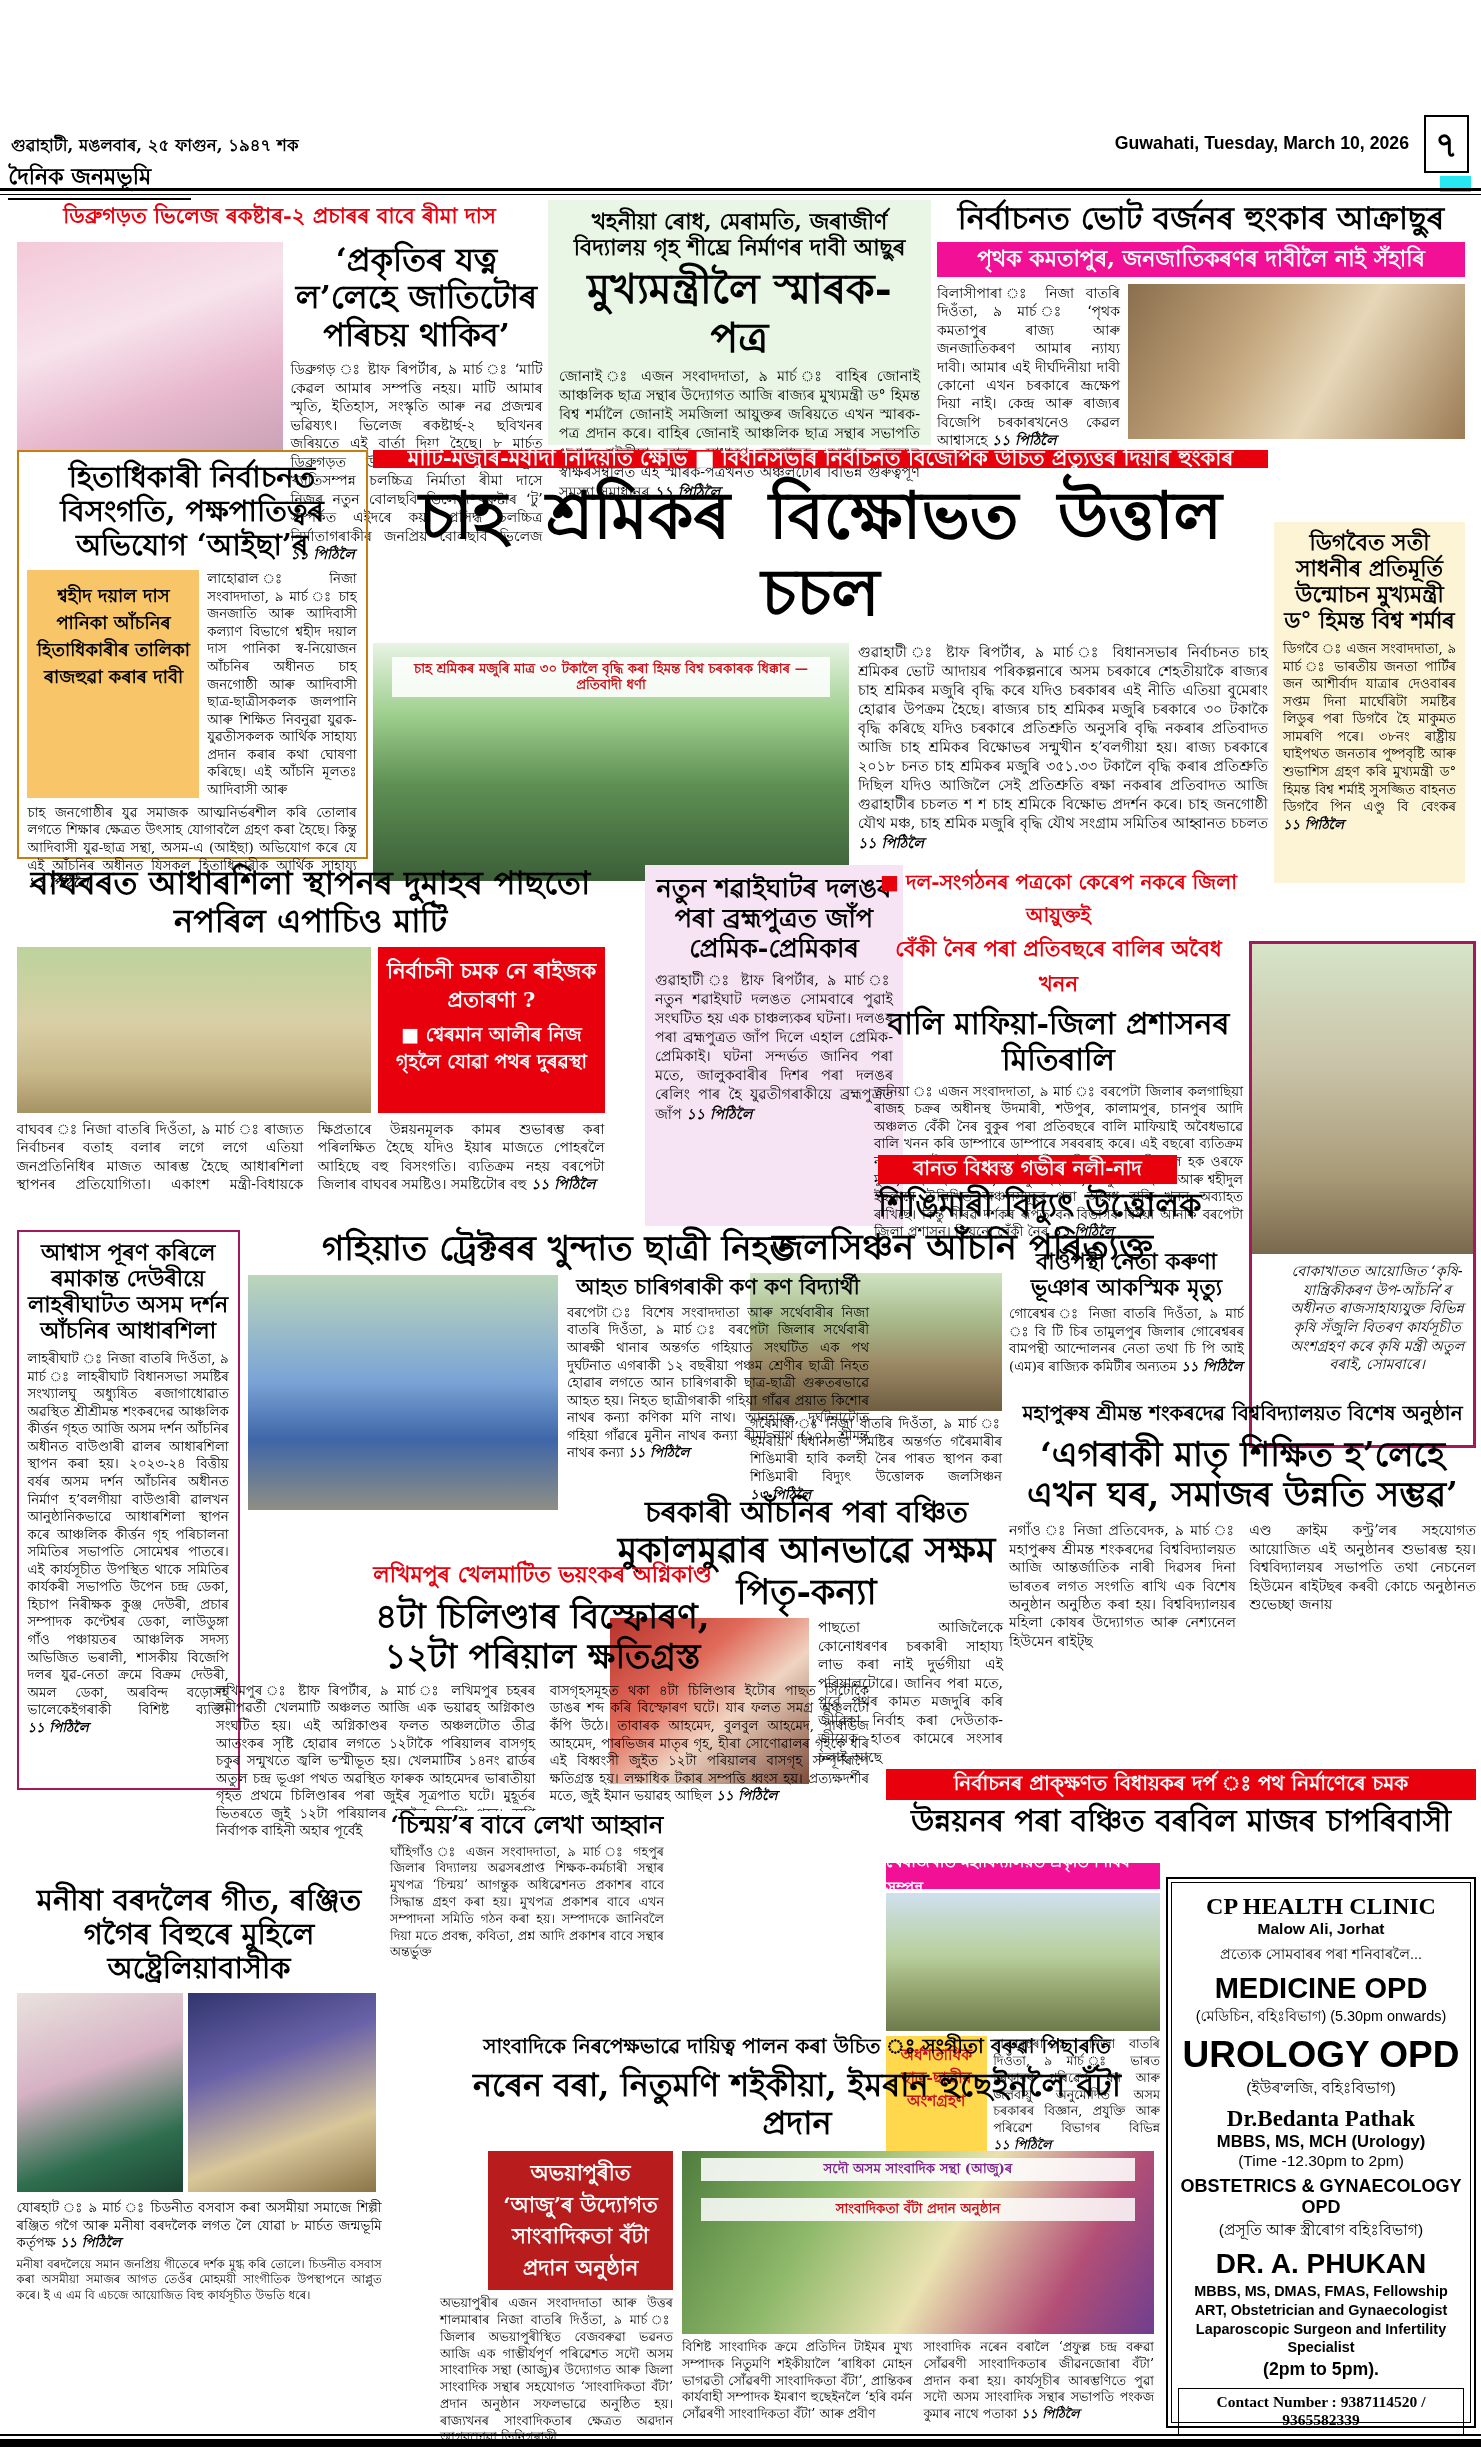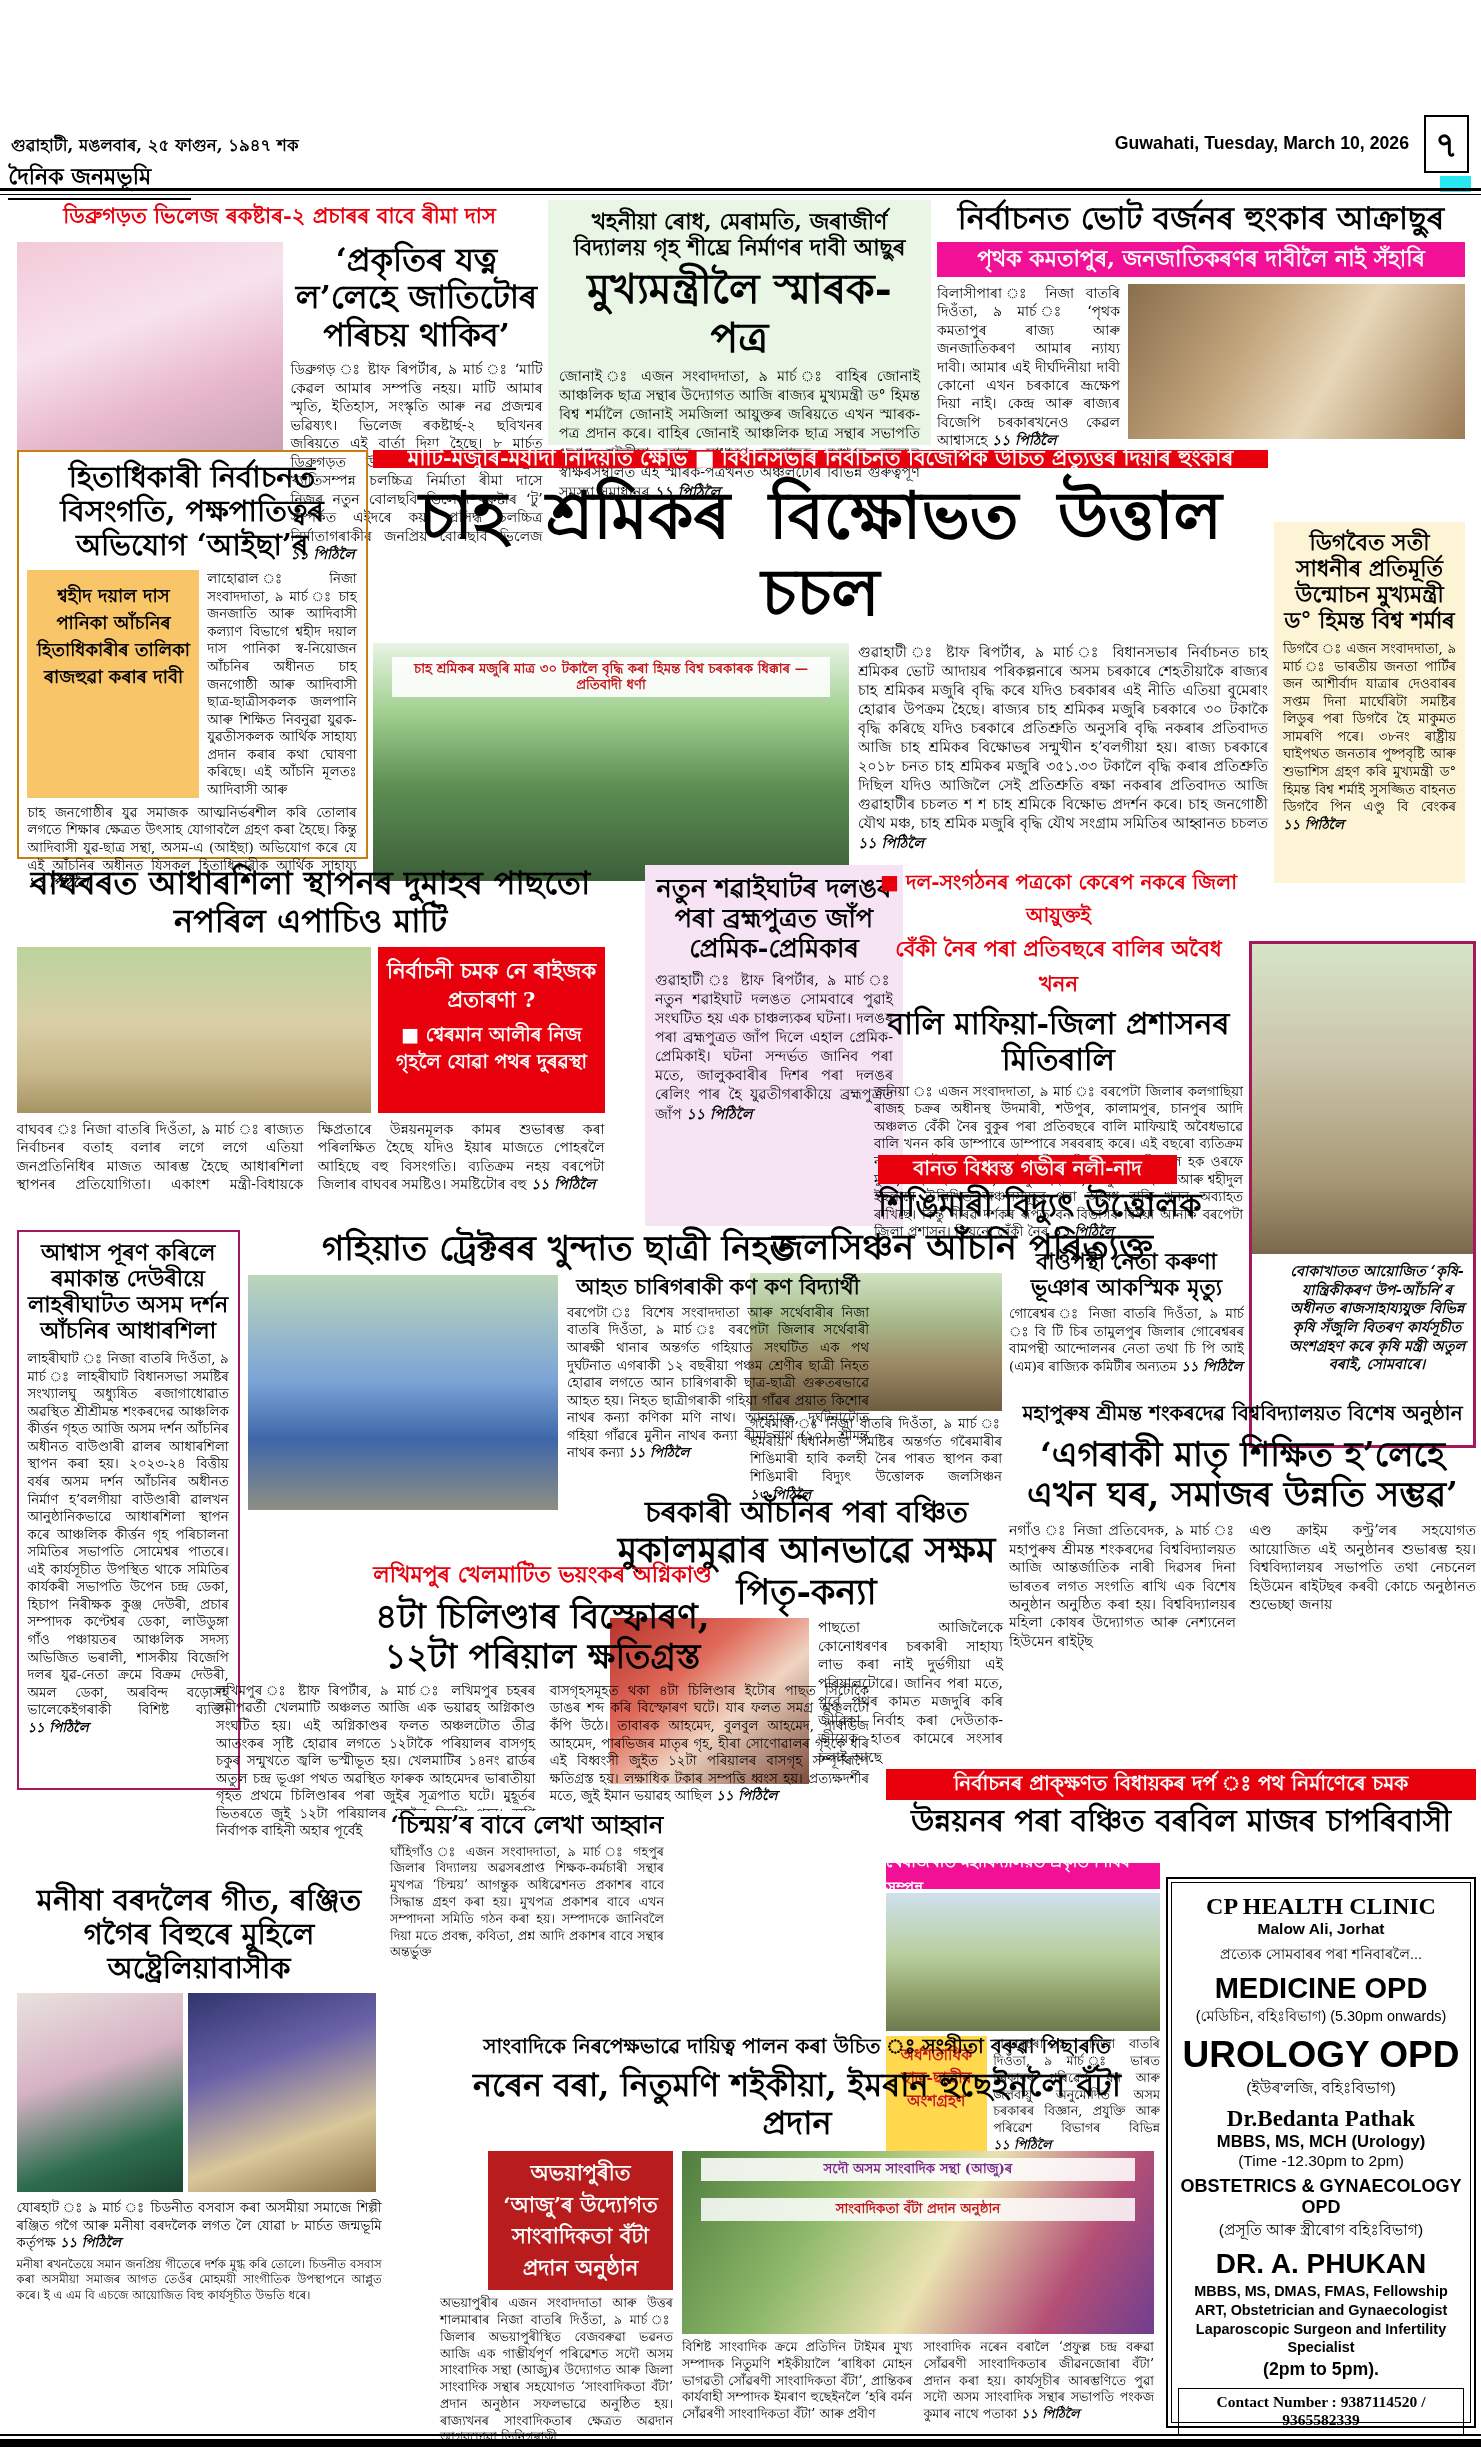--- a/index.html
+++ b/index.html
@@ -23,21 +23,21 @@
   .ph-tractor{background:linear-gradient(180deg,#bcd6ba 0%,#7ba4d6 45%,#3f66a8 70%,#8e8f84 100%);}
   .ph-canal{background:linear-gradient(180deg,#cfe3c2 0%,#a7b98a 35%,#9c8a66 65%,#6f5d42 100%);}
   .ph-minister{background:linear-gradient(180deg,#d6e4c8 0%,#c9c2a8 40%,#a89a77 75%,#79694c 100%);}
   .ph-stage{background:linear-gradient(120deg,#4f7d3e 0%,#8fb96a 30%,#e9e2b0 55%,#b44f76 80%,#6f3e8f 100%);}
   .ph-field{background:linear-gradient(180deg,#cfe0ee 0%,#b8cf9d 45%,#8f9f6a 75%,#6d7a4c 100%);}
   .ph-woman-red{background:linear-gradient(140deg,#b8322c 0%,#e06a5a 35%,#f0d4c2 60%,#7d4b3a 100%);}
   .ph-singer1{background:linear-gradient(160deg,#e9e2de 0%,#d6b2c4 40%,#2e6e4e 75%,#1d4632 100%);}
   .ph-singer2{background:linear-gradient(160deg,#30356e 0%,#6a62a8 35%,#d9c79a 70%,#8a7448 100%);}
   .ph .ph-note{position:absolute;left:4%;right:4%;top:6%;background:rgba(255,255,255,.88);color:#c4161c;
       font-weight:bold;text-align:center;padding:3.3px 2.2px;line-height:1.25;}
-  .caption{font-style:italic;font-weight:bold;line-height:1.3;text-align:center;margin-left:29px;}
+  .caption{font-style:italic;font-weight:normal;line-height:1.3;text-align:center;margin-left:29px;}
   .rule{background:#000;}
   .col2{column-count:2;column-gap:14.4px;}
 </style>
 </head>
 <body>
 
 <div id="page">
 
   <div class="abs b" style="left:11px;top:133px;font-size:16.6px;">গুৱাহাটী, মঙলবাৰ, ২৫ ফাগুন, ১৯৪৭ শক</div>
   <div class="abs b" style="right:72px;top:133px;font-size:17.7px;font-family:'Liberation Sans',sans-serif;">Guwahati, Tuesday, March 10, 2026</div>
@@ -235,21 +235,21 @@
   <div class="abs" style="left:16.6px;top:1883px;width:365px;height:543px;">
     <div class="hl ctr" style="font-size:29px;">মনীষা বৰদলৈৰ গীত, ৰঞ্জিত গগৈৰ বিহুৰে মুহিলে অষ্ট্ৰেলিয়াবাসীক</div>
     <div style="display:flex;gap:5.5px;margin-top:7.8px;">
       <div class="ph ph-singer1" style="width:166px;height:199px;"></div>
       <div class="ph ph-singer2" style="width:188px;height:199px;"></div>
     </div>
     <div class="body-txt jst" style="font-size:13.3px;margin-top:6.6px;">
       <span>যোৰহাট ঃ ৯ মাৰ্চ ঃ চিডনীত বসবাস কৰা অসমীয়া সমাজে শিল্পী ৰঞ্জিত গগৈ আৰু মনীষা বৰদলৈক লগত লৈ যোৱা ৮ মাৰ্চত জন্মভূমি কৰ্তৃপক্ষ</span>
       <span class="pageref">১১ পিঠিলৈ</span>
     </div>
-    <div class="body-txt jst" style="font-size:11.6px;margin-top:5.5px;">মনীষা ৰখনতৈয়ে সমান জনপ্ৰিয় গীতেৰে দৰ্শক মুগ্ধ কৰি তোলে। চিডনীত বসবাস কৰা অসমীয়া সমাজৰ আগত তেওঁৰ মোহময়ী সাংগীতিক উপস্থাপনে আপ্লুত কৰে। ই এ এম বি এচজে আয়োজিত বিহু কাৰ্যসূচীত উভতি ধৰে।</div>
+    <div class="body-txt jst" style="font-size:11.6px;margin-top:5.5px;">মনীষা বৰদলৈয়ে সমান জনপ্ৰিয় গীতেৰে দৰ্শক মুগ্ধ কৰি তোলে। চিডনীত বসবাস কৰা অসমীয়া সমাজৰ আগত তেওঁৰ মোহময়ী সাংগীতিক উপস্থাপনে আপ্লুত কৰে। ই এ এম বি এচজে আয়োজিত বিহু কাৰ্যসূচীত উভতি ধৰে।</div>
   </div>
 
   <div class="abs" style="left:886px;top:1769px;width:590px;height:89px;">
     <div class="band" style="height:31px;font-size:20px;">নিৰ্বাচনৰ প্ৰাক্ক্ষণত বিধায়কৰ দৰ্প ঃ পথ নিৰ্মাণেৰে চমক</div>
     <div class="hl ctr" style="font-size:30px;margin-top:3.3px;">উন্নয়নৰ পৰা বঞ্চিত বৰবিল মাজৰ চাপৰিবাসী</div>
   </div>
   <div class="abs" style="left:886px;top:1863px;width:274px;height:354px;">
     <div class="band" style="height:25.5px;font-size:15.5px;background:#f21096;">খেৰাজখাত মহাবিদ্যালয়ত প্ৰকৃতি শিবিৰ সম্পন্ন</div>
     <div class="ph ph-field" style="width:100%;height:138px;margin-top:4.4px;"></div>
     <div style="display:flex;gap:6.6px;margin-top:5.5px;">

